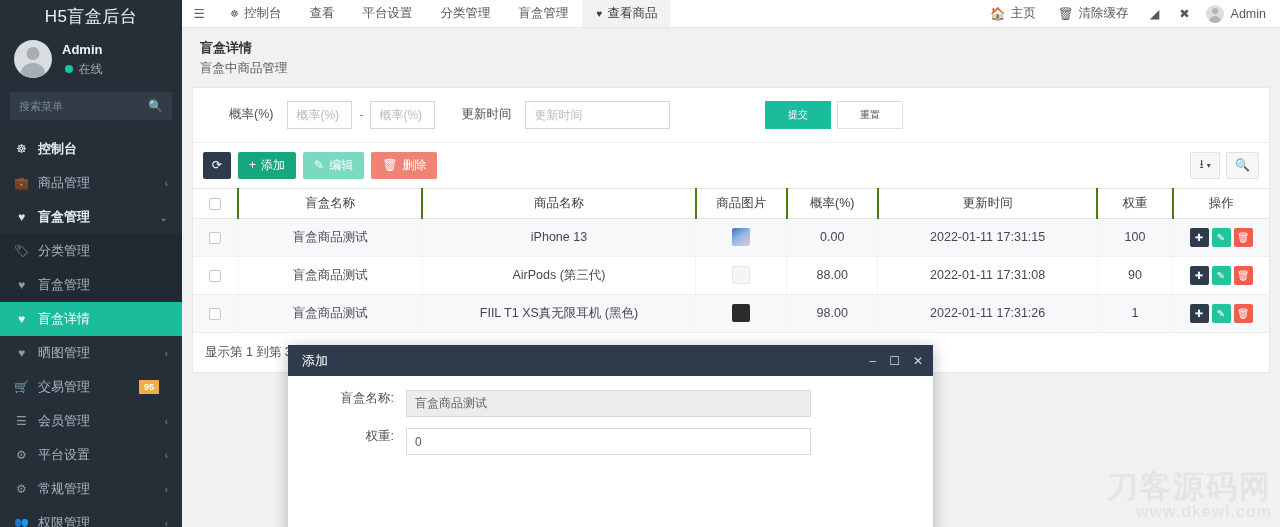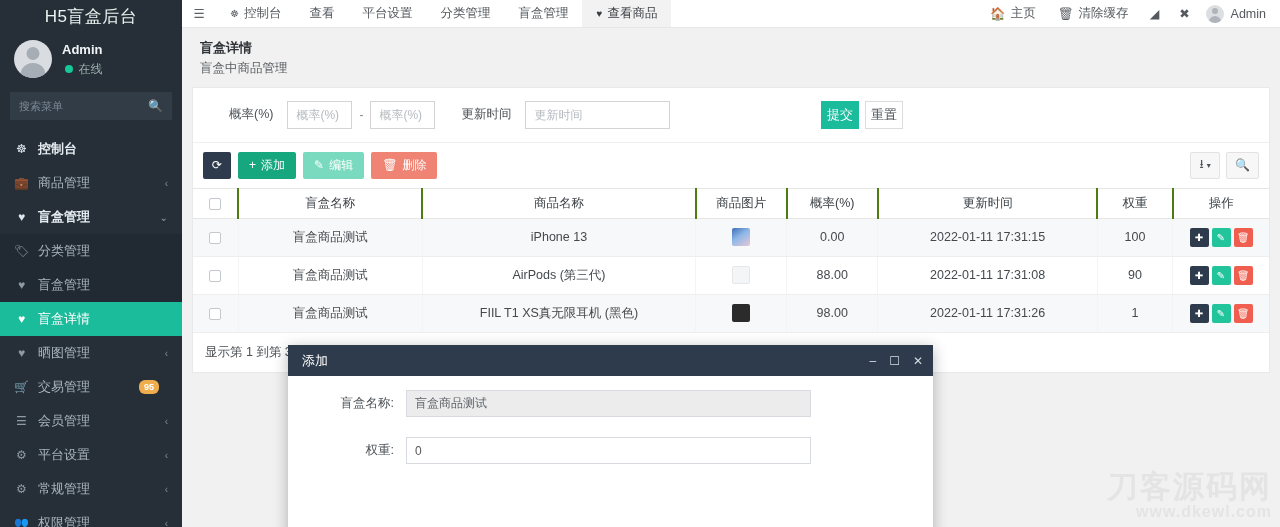--- a/index.html
+++ b/index.html
@@ -64,21 +64,21 @@
   }
   .menu-item .mi { width: 15px; text-align: center; font-size: 12px; color: #8e9aa4; }
   .menu-item .ml { flex: 1; }
   .menu-item .mc { font-size: 10px; color: #7f8b95; }
   .menu-item.strong { color: #e6edf2; font-weight: bold; }
   .menu-item.strong .mi { color: #dfe7ec; }
   .menu-item.sub { background: #212a32; }
   .menu-item.active { background: #1abc9c; color: #ffffff; }
   .menu-item.active .mi { color: #ffffff; }
   .badge-warn {
-    background: #f0ad4e; color: #fff; font-size: 9px; border-radius: 6px;
+    background: #f0ad4e; color: #fff; font-size: 9px; border-radius: 0;
     padding: 1px 5px; line-height: 12px; font-weight: bold;
   }
 
   
   .main { flex: 1; display: flex; flex-direction: column; background: #f1f1f1; height: 527px; overflow: hidden; }
 
   .topbar {
     height: 28px; background: #ffffff; display: flex; align-items: stretch;
     border-bottom: 1px solid #e7e7e7; font-size: 12.5px;
   }
@@ -109,21 +109,21 @@
   .flabel { font-size: 12.5px; color: #4b5055; padding: 0 14px 0 26px; white-space: nowrap; }
   .finput {
     height: 28px; border: 1px solid #d4d4d4; background: #fff; font-size: 12px;
     padding: 0 8px; outline: none; color: #444; font-family: inherit;
   }
   .finput::placeholder { color: #b6bbc0; }
   .w-small { width: 65px; }
   .w-date { width: 145px; }
   .dash { padding: 0 7px; color: #888; font-size: 12px; }
   .btn {
-    height: 28px; border: 1px solid transparent; font-size: 13px; padding: 0 5px;
+    height: 28px; border: 1px solid transparent; font-size: 10px; padding: 0 22px;
     cursor: pointer; font-family: inherit; line-height: 26px;
   }
   .btn-submit { background: #1abc9c; color: #fff; }
   .btn-reset { background: #fff; color: #4b5055; border-color: #dcdcdc; }
   .filter-actions { margin-left: auto; display: flex; gap: 6px; padding-right: 356px; }
 
   .toolbar { display: flex; align-items: center; padding: 9px 10px; gap: 7px; border-top: 1px solid #efefef; }
   .tbtn {
     height: 27px; border: 0; font-size: 12px; color: #fff; padding: 0 11px;
     display: inline-flex; align-items: center; gap: 5px; cursor: pointer; font-family: inherit;
@@ -179,21 +179,21 @@
     background: #fff; box-shadow: 0 3px 14px rgba(0,0,0,.28); z-index: 40;
   }
   .modal-head {
     height: 31px; background: #2d3b4c; color: #fff; display: flex; align-items: center;
     padding: 0 10px 0 14px; font-size: 13px;
   }
   .modal-title { flex: 1; }
   .modal-ctrls { display: flex; gap: 13px; align-items: center; color: #d4dae1; font-size: 12px; }
   .modal-ctrls span { cursor: pointer; }
   .modal-body { padding: 14px 0 0 0; }
-  .frow { display: flex; align-items: center; margin-bottom: 20px; }
+  .frow { display: flex; margin-bottom: 11px; }
   .flab {
     width: 118px; flex: 0 0 118px; text-align: right; padding-right: 12px;
     font-size: 12.5px; color: #4b5055;
   }
   .fctrl { width: 405px; }
   .minput {
     width: 100%; height: 27px; border: 1px solid #d7dade; background: #fff;
     font-size: 12px; padding: 0 8px; outline: none; color: #555; font-family: inherit;
   }
   .minput.readonly { background: #ececec; color: #5a5f64; }

